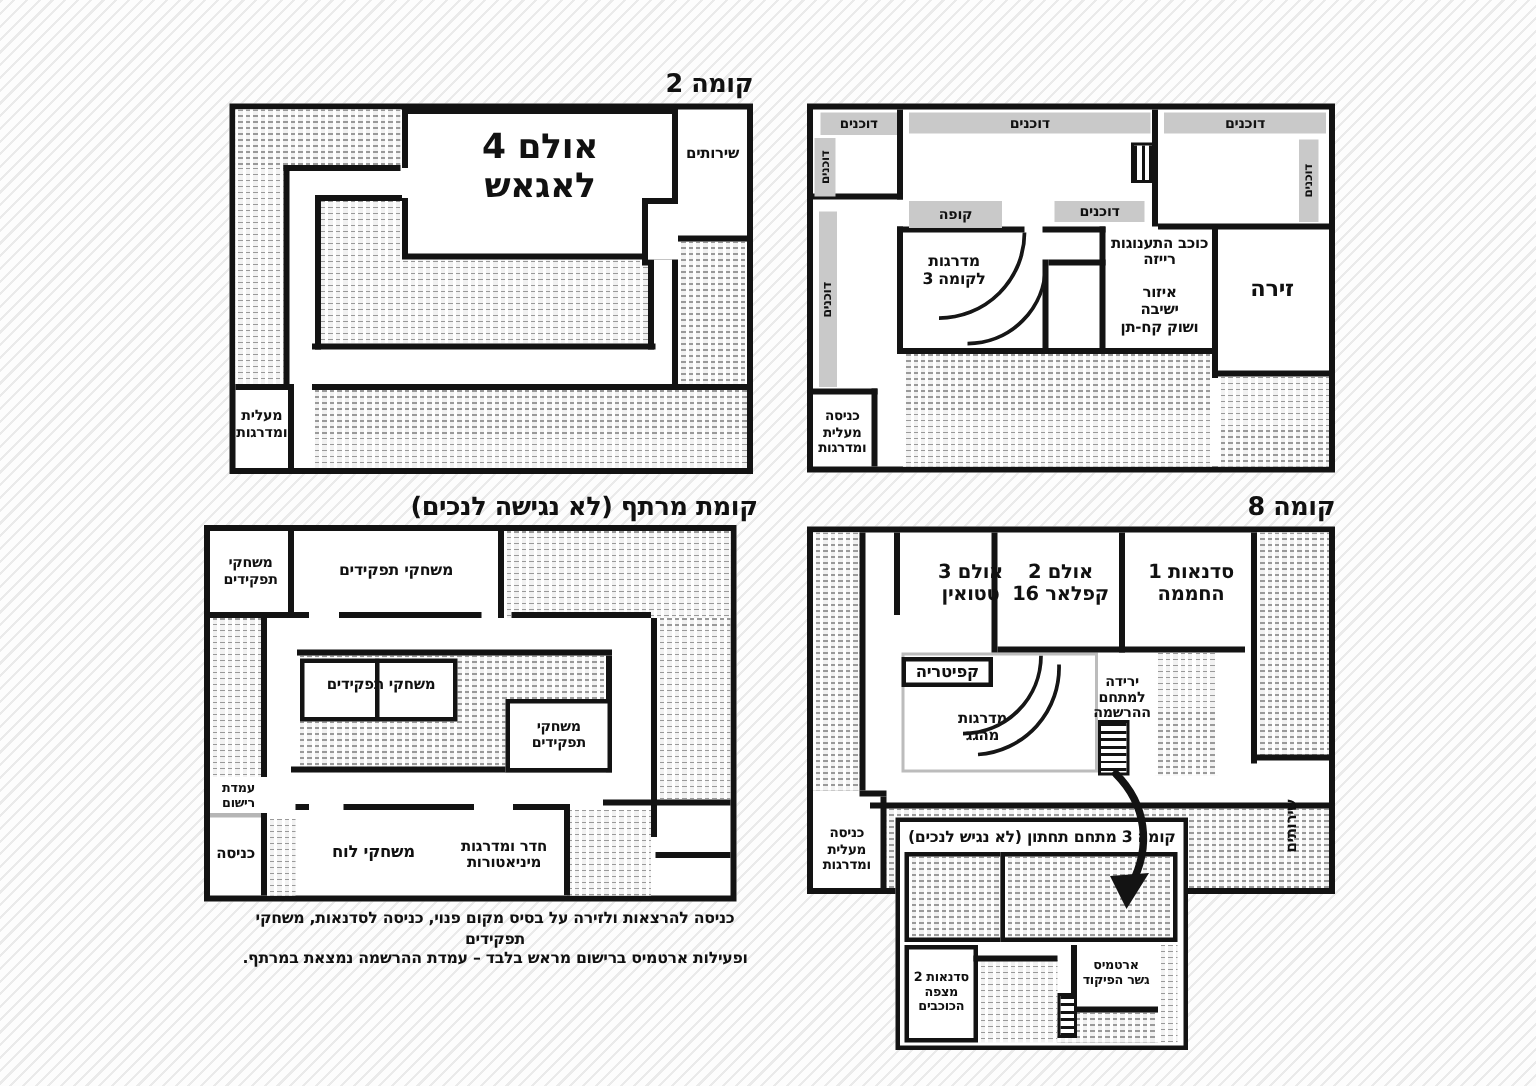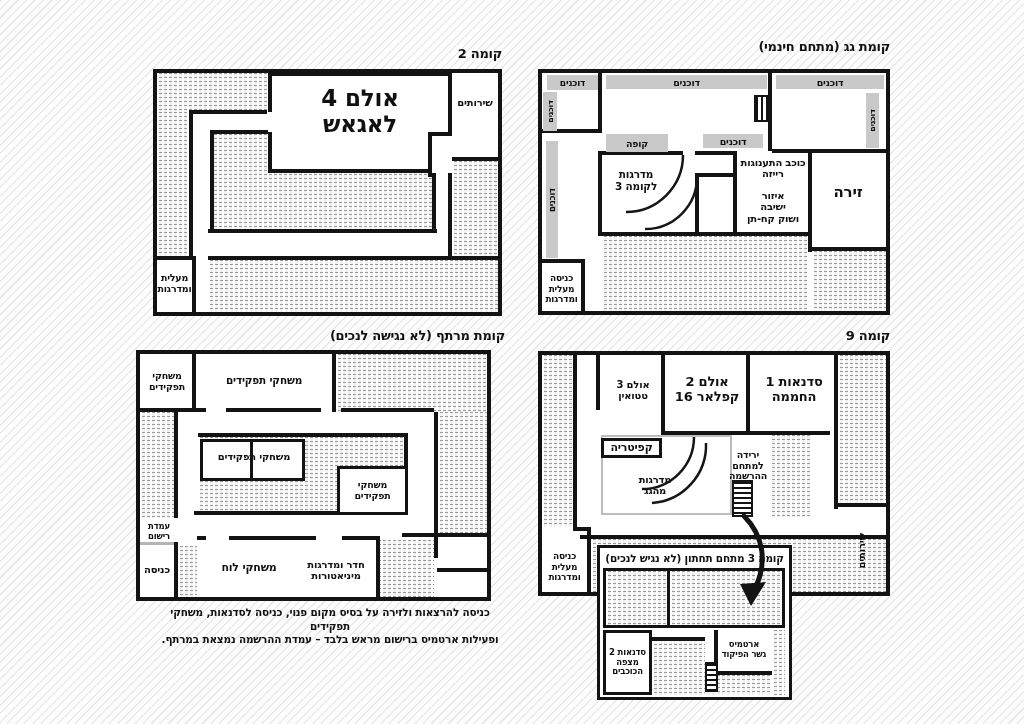--- a/index.html
+++ b/index.html
@@ -36,21 +36,21 @@
     text-align:center;font-weight:700;line-height:1.15;white-space:pre-line;
     direction:rtl;color:#111;letter-spacing:-0.2px;
   }
   .gbar{
     position:absolute;z-index:3;background:#c9c9c9;display:flex;align-items:center;justify-content:center;
     font-weight:700;color:#111;direction:rtl;letter-spacing:-0.2px;
   }
   .gbar>span, .vlab>span{white-space:nowrap;}
   .vlab>span{transform:rotate(-90deg);}
   .title{
-    position:absolute;z-index:4;font-weight:700;font-size:13px;direction:rtl;
+    position:absolute;z-index:4;font-weight:700;font-size:17px;direction:rtl;
     text-align:right;letter-spacing:-0.3px;
   }
   .stairs-v{
     position:absolute;z-index:4;border:2px solid #131313;
     background:repeating-linear-gradient(90deg,#131313 0 2px,#fff 2px 5px);
   }
   .stairs-h{
     position:absolute;z-index:4;border:2px solid #131313;
     background:repeating-linear-gradient(180deg,#131313 0 2px,#fff 2px 5px);
   }
@@ -89,21 +89,20 @@
     <div class="lbl" style="left:111px;top:6px;width:184px;height:64px;font-size:23px;z-index:4;">אולם 4
 לאגאש</div>
     <div class="w" style="left:291px;top:84px;width:50px;height:4px;"></div>
     <div class="lbl" style="left:295px;top:22px;width:46px;height:16px;font-size:10px;">שירותים</div>
     <div class="hatch" style="left:295px;top:88px;width:46px;height:95px;"></div>
     <div class="w" style="left:291px;top:88px;width:4px;height:95px;"></div>
     <div class="w" style="left:51px;top:183px;width:290px;height:4px;"></div>
     <div class="hatch" style="left:51px;top:187px;width:290px;height:52px;"></div>
   </div>
 
-  <div class="title" style="right:134px;top:39px;">קומת גג (מתחם חינמי)</div>
   <div class="plan" style="left:538px;top:69px;width:352px;height:246px;">
     <div class="w" style="left:56px;top:0;width:4px;height:60px;"></div>
     <div class="w" style="left:0;top:56px;width:60px;height:4px;"></div>
     <div class="gbar" style="left:5px;top:2px;width:51px;height:15px;font-size:9px;">
         <span>דוכנים</span>
       </div>
     <div class="gbar vlab" style="left:1px;top:19px;width:14px;height:39px;font-size:8px;">
         <span>דוכנים</span>
       </div>
     <div class="gbar" style="left:64px;top:2px;width:161px;height:14px;font-size:9.5px;">
@@ -150,26 +149,26 @@
     <div class="w" style="left:270px;top:174px;width:74px;height:4px;"></div>
     <div class="hatch" style="left:270px;top:178px;width:74px;height:60px;"></div>
     <div class="hatch" style="left:60px;top:163px;width:206px;height:75px;"></div>
     <div class="w" style="left:0;top:186px;width:43px;height:4px;"></div>
     <div class="w" style="left:39px;top:186px;width:4px;height:52px;"></div>
     <div class="lbl" style="left:0;top:194px;width:39px;height:44px;font-size:9px;">כניסה
 מעלית
 ומדרגות</div>
   </div>
 
-  <div class="title" style="right:134px;top:328px;">קומה 9</div>
+  <div class="title" style="right:134px;top:328px;">קומה 8</div>
   <div class="plan" style="left:538px;top:351px;width:352px;height:245px;">
     <div class="hatch" style="left:0;top:0;width:31px;height:172px;"></div>
     <div class="w" style="left:31px;top:0;width:4px;height:172px;"></div>
     <div class="w" style="left:54px;top:0;width:4px;height:55px;"></div>
-    <div class="lbl" style="left:51px;top:17px;width:80px;height:36px;font-size:10px;">אולם 3
+    <div class="lbl" style="left:65px;top:17px;width:80px;height:36px;font-size:13px;">אולם 3
 טטואין</div>
     <div class="w" style="left:119px;top:0;width:4px;height:80px;"></div>
     <div class="lbl" style="left:125px;top:17px;width:80px;height:36px;font-size:13px;">אולם 2
 קפלאר 16</div>
     <div class="w" style="left:204px;top:0;width:4px;height:80px;"></div>
     <div class="w" style="left:123px;top:76px;width:85px;height:4px;"></div>
     <div class="lbl" style="left:212px;top:17px;width:80px;height:36px;font-size:13px;">סדנאות 1
 החממה</div>
     <div class="w" style="left:208px;top:76px;width:80px;height:4px;"></div>
     <div class="w" style="left:292px;top:0;width:4px;height:154px;"></div>

